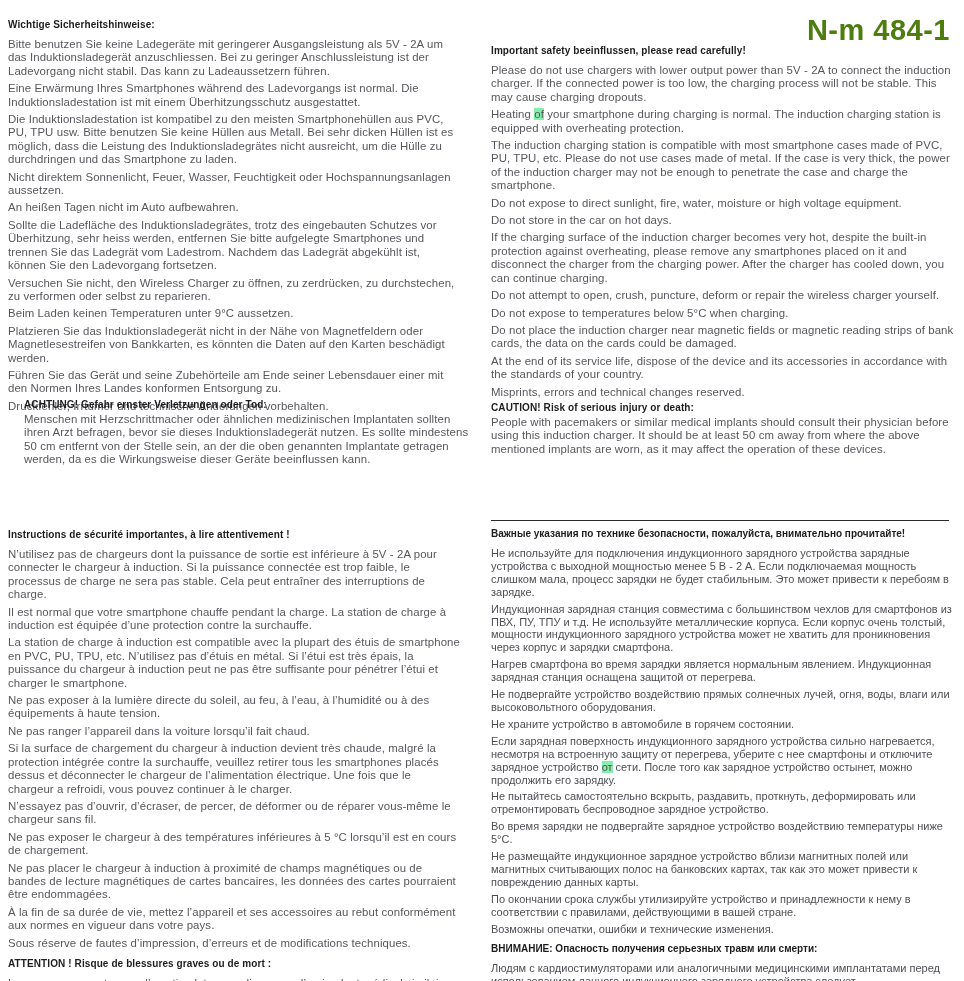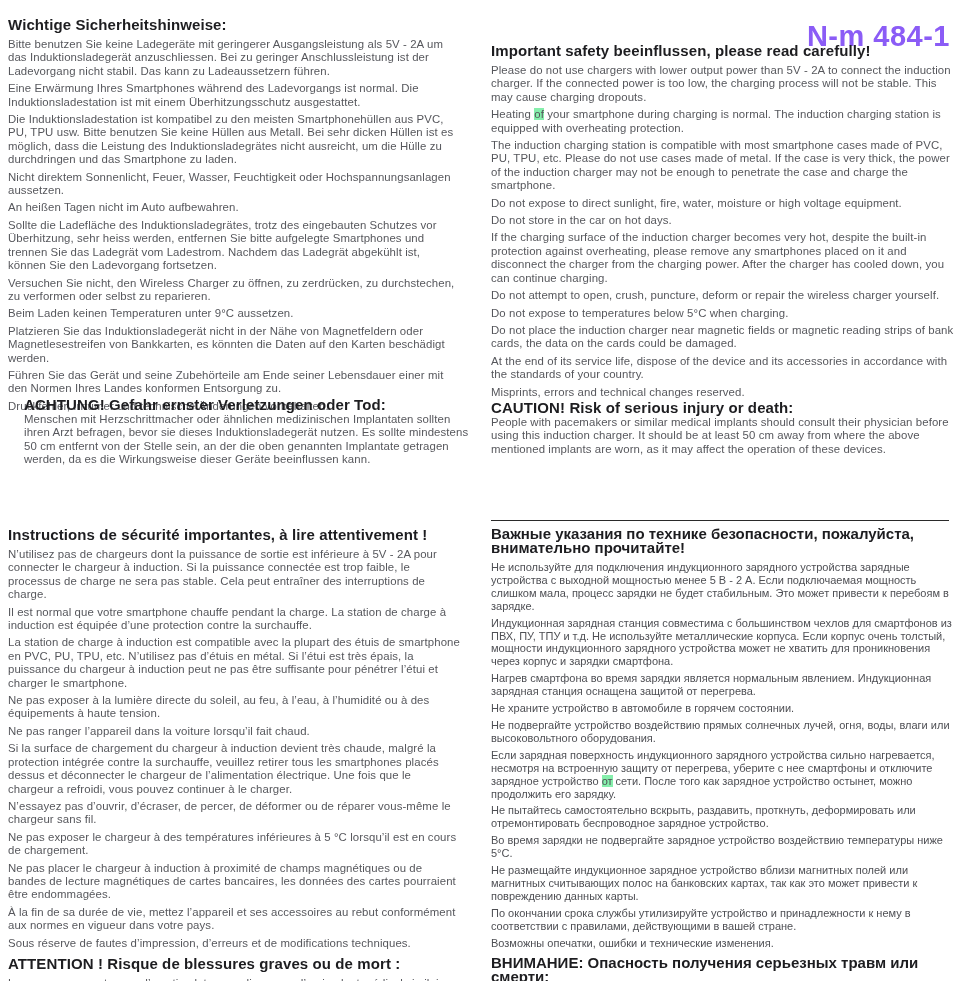--- a/index.html
+++ b/index.html
@@ -13,29 +13,29 @@
   .sec{position:absolute;}
   .latin{
     font-size:11.4px;line-height:13.4px;color:#56575c;
     letter-spacing:0.1px;
   }
   .cyr{
     font-size:11px;line-height:12.9px;color:#4e4f54;
   }
   .sec h2{
     margin:0 0 6px 0;
-    font-size:15px;line-height:14px;
+    font-size:10px;line-height:14px;
     font-weight:bold;color:#1d1d20;
   }
   .sec.warning h2{margin-bottom:1px;}
   .paras p{margin:0 0 4px 0;padding:0;}
   .paras p:last-child{margin-bottom:0;}
   .model{
-    position:absolute;top:20px;right:14px;
-    font-size:29px;font-weight:bold;color:#8b5cf6;
+    position:absolute;top:14px;right:14px;
+    font-size:29px;font-weight:bold;color:#4d7c0f;
     letter-spacing:0.5px;
     font-family:"Liberation Sans",sans-serif;
   }
   #sec-german{left:8px;top:18px;width:452px;}
   #sec-german-warning{left:24px;top:398px;width:452px;}
   #sec-french{left:8px;top:528px;width:452px;}
   #sec-french .warning-title{margin-top:7px;}
   #sec-english{left:491px;top:44px;width:464px;}
   #sec-english-warning{left:491px;top:401px;width:464px;}
   #russian-rule{
@@ -130,22 +130,22 @@
   </section>
 
   <div id="russian-rule"></div>
 
   <section class="sec cyr" id="sec-russian">
     <h2>Важные указания по технике безопасности, пожалуйста, внимательно прочитайте!</h2>
     <div class="paras">
         <p>Не используйте для подключения индукционного зарядного устройства зарядные устройства с выходной мощностью менее 5 В - 2 А. Если подключаемая мощность слишком мала, процесс зарядки не будет стабильным. Это может привести к перебоям в зарядке.</p>
         <p>Индукционная зарядная станция совместима с большинством чехлов для смартфонов из ПВХ, ПУ, ТПУ и т.д. Не используйте металлические корпуса. Если корпус очень толстый, мощности индукционного зарядного устройства может не хватить для проникновения через корпус и зарядки смартфона.</p>
         <p>Нагрев смартфона во время зарядки является нормальным явлением. Индукционная зарядная станция оснащена защитой от перегрева.</p>
+        <p>Не подвергайте устройство воздействию прямых солнечных лучей, огня, воды, влаги или высоковольтного оборудования.</p>
         <p>Не храните устройство в автомобиле в горячем состоянии.</p>
-        <p>Не подвергайте устройство воздействию прямых солнечных лучей, огня, воды, влаги или высоковольтного оборудования.</p>
         <p>Если зарядная поверхность индукционного зарядного устройства сильно нагревается, несмотря на встроенную защиту от перегрева, уберите с нее смартфоны и отключите зарядное устройство <span class="hl">от</span> сети. После того как зарядное устройство остынет, можно продолжить его зарядку.</p>
         <p>Не пытайтесь самостоятельно вскрыть, раздавить, проткнуть, деформировать или отремонтировать беспроводное зарядное устройство.</p>
         <p>Во время зарядки не подвергайте зарядное устройство воздействию температуры ниже 5°C.</p>
         <p>Не размещайте индукционное зарядное устройство вблизи магнитных полей или магнитных считывающих полос на банковских картах, так как это может привести к повреждению данных карты.</p>
         <p>По окончании срока службы утилизируйте устройство и принадлежности к нему в соответствии с правилами, действующими в вашей стране.</p>
         <p>Возможны опечатки, ошибки и технические изменения.</p>
       </div>
     <h2 class="warning-title">ВНИМАНИЕ: Опасность получения серьезных травм или смерти:</h2>
     <div class="paras">
         <p>Людям с кардиостимуляторами или аналогичными медицинскими имплантатами перед использованием данного индукционного зарядного устройства следует проконсультироваться с врачом. Оно должно находиться на расстоянии не менее 50 см от места ношения вышеупомянутых имплантатов, поскольку может повлиять на работу этих устройств.</p>

